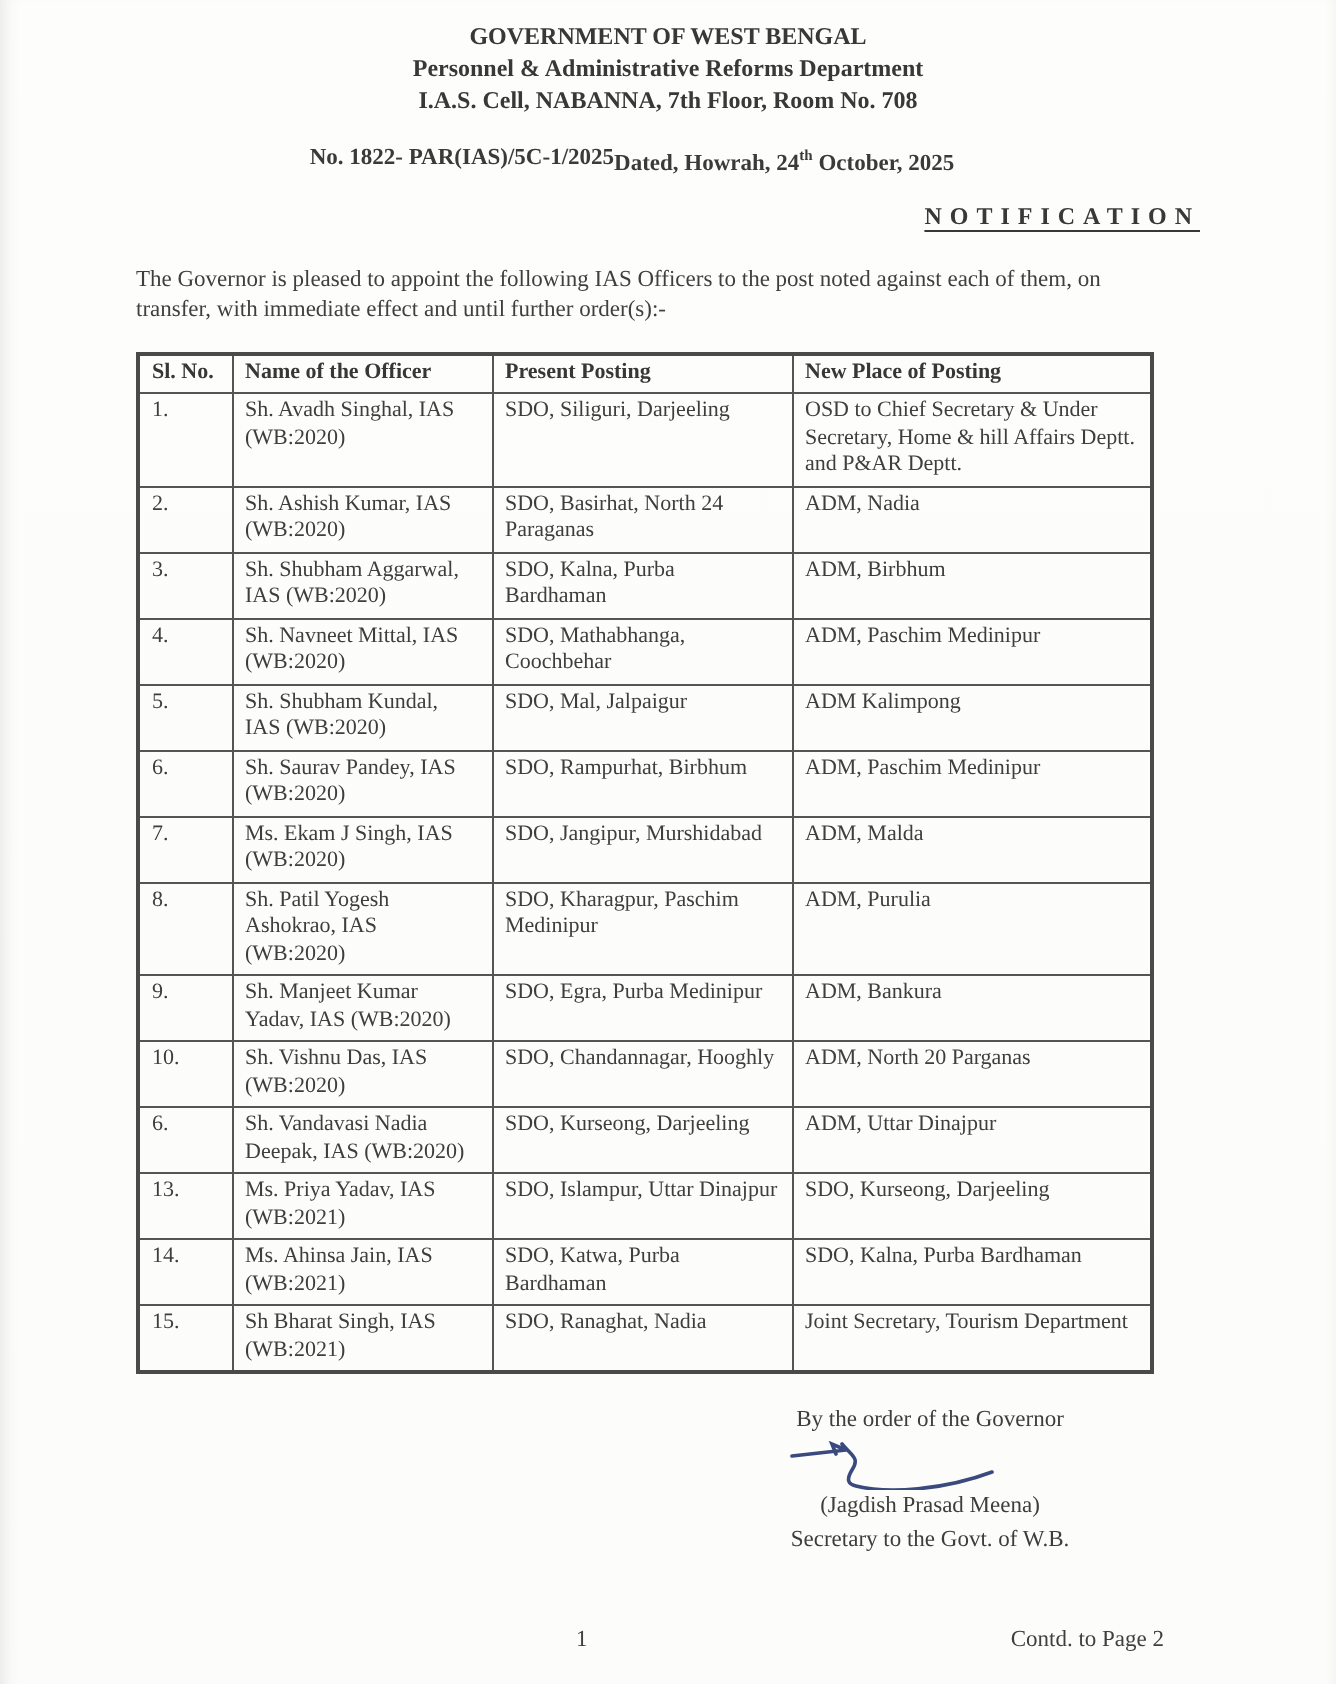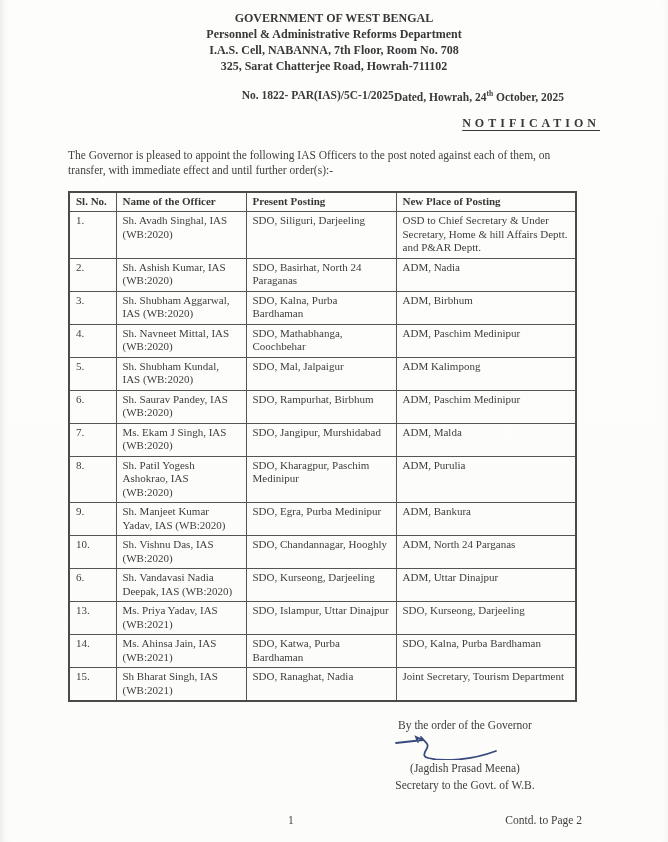--- a/index.html
+++ b/index.html
@@ -8,21 +8,21 @@
     width:668px;height:842px;
     box-sizing:border-box;
     padding:10px 68px 0 68px;
     background:linear-gradient(180deg,#fdfdfc 0%, #fcfcfa 100%);
     color:#3d3d3d;
     font-family:Liberation Serif, serif;
     overflow:hidden;
     box-shadow:inset 8px 0 10px -8px rgba(0,0,0,.12), inset -6px 0 8px -7px rgba(0,0,0,.07);
   }
   .doc-header{ text-align:center; font-weight:bold; font-size:12px; line-height:16px; color:#383838;}
-  .ref-row{ display:flex; justify-content:flex-end; align-items:flex-start;
+  .ref-row{ display:flex; justify-content:center; align-items:flex-start;
     margin-top:15px; font-weight:bold; font-size:11.5px; color:#3a3a3a;}
   .ref-date{ margin-right:36px;}
   .ref-date sup{ font-size:7.5px;}
   .doc-title{ text-align:right; margin-top:13px; font-weight:bold; font-size:12px;
     letter-spacing:4px; color:#383838;
     text-decoration:underline; text-underline-offset:3px;}
   .body-text{ margin-top:17px; font-size:11.5px; line-height:15px; color:#3f3f3f; width:520px;}
   table.officers{
     border-collapse:collapse; table-layout:fixed;
     margin-top:13px; width:507px;
@@ -48,21 +48,20 @@
 </style>
 </head>
 <body>
 
 <div class="page">
 
   <div class="doc-header">
     <div>GOVERNMENT OF WEST BENGAL</div>
     <div>Personnel &amp; Administrative Reforms Department</div>
     <div>I.A.S. Cell, NABANNA, 7th Floor, Room No. 708</div>
-    <div>325, Sarat Chatterjee Road, Howrah-711102</div>
   </div>
 
   <div class="ref-row">
     <span>No. 1822- PAR(IAS)/5C-1/2025</span>
     <span class="ref-date"><span>Dated, Howrah, 24</span><sup>th</sup><span> October, 2025</span></span>
   </div>
 
   <div class="doc-title">NOTIFICATION</div>
 
   <p class="body-text">The Governor is pleased to appoint the following IAS Officers to the post noted against each of them, on transfer, with immediate effect and until further order(s):-</p>
@@ -134,21 +133,21 @@
         <tr>
           <td>9.</td>
           <td>Sh. Manjeet Kumar Yadav, IAS (WB:2020)</td>
           <td>SDO, Egra, Purba Medinipur</td>
           <td>ADM, Bankura</td>
         </tr>
         <tr>
           <td>10.</td>
           <td>Sh. Vishnu Das, IAS (WB:2020)</td>
           <td>SDO, Chandannagar, Hooghly</td>
-          <td>ADM, North 24 Parganas</td>
+          <td>ADM, North 20 Parganas</td>
         </tr>
         <tr>
           <td>6.</td>
           <td>Sh. Vandavasi Nadia Deepak, IAS (WB:2020)</td>
           <td>SDO, Kurseong, Darjeeling</td>
           <td>ADM, Uttar Dinajpur</td>
         </tr>
         <tr>
           <td>13.</td>
           <td>Ms. Priya Yadav, IAS (WB:2021)</td>

